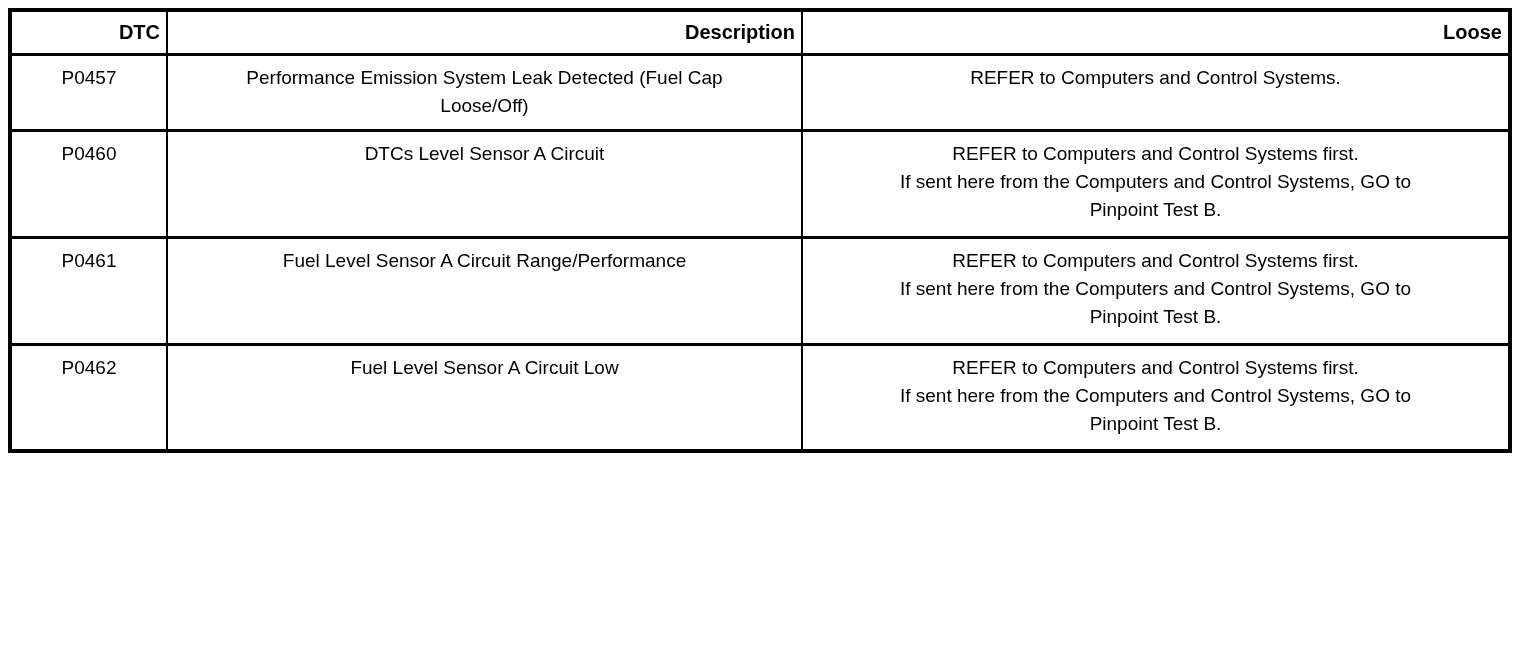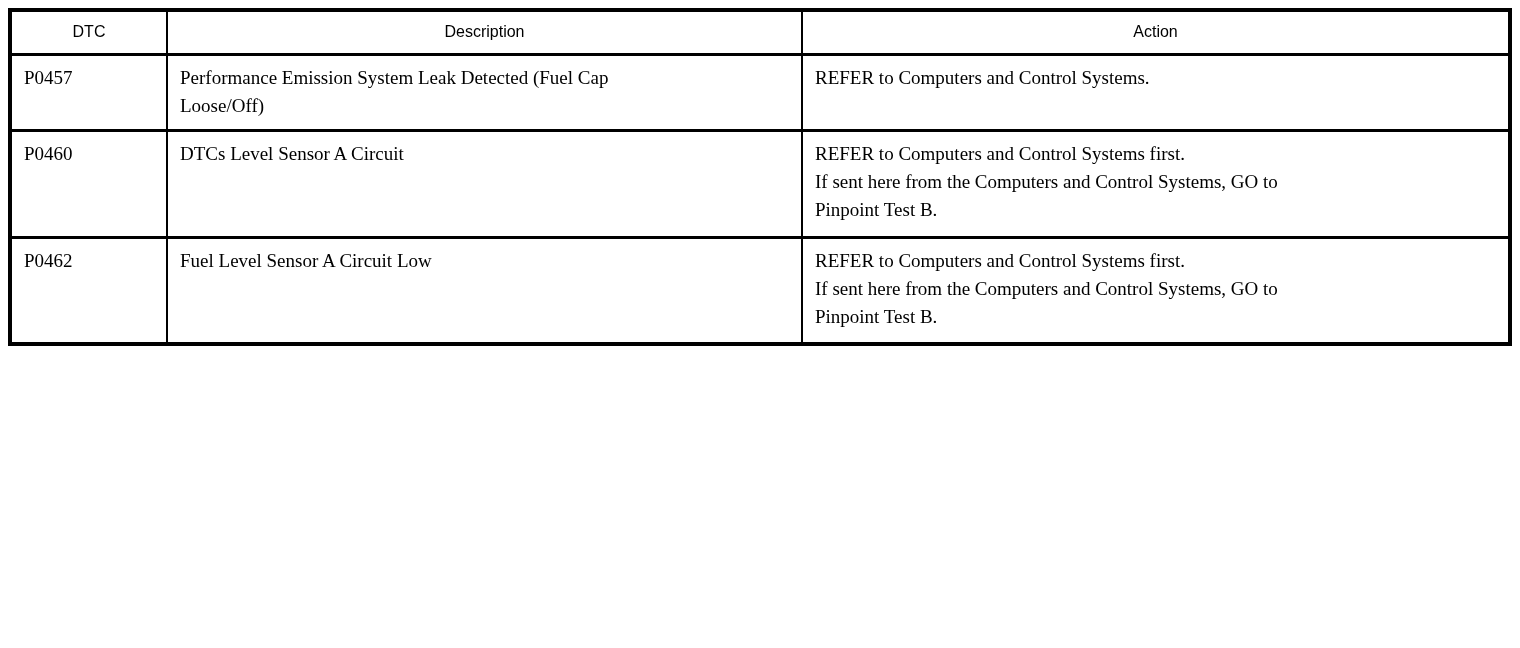--- a/index.html
+++ b/index.html
@@ -32,71 +32,78 @@
   }
   table.dtc-table th,
   table.dtc-table td {
     border-top-width: 3px;
     border-bottom-width: 3px;
   }
   col.col-dtc    { width: 157px; }
   col.col-desc   { width: 635px; }
   col.col-action { width: 708px; }
   th {
-    font-size: 16px;
-    font-weight: normal;
-    text-align: center;
+    font-size: 20px;
+    font-weight: bold;
+    text-align: right;
     vertical-align: middle;
     height: 44px;
     padding: 2px 6px;
   }
   td {
     font-size: 19px;
     line-height: 28px;
+    text-align: center;
     vertical-align: top;
     padding: 8px 12px 4px 12px;
     white-space: pre-line;
-    font-family: Liberation Serif, serif;
   }
   tr.row-h78  { height: 76px; }
   tr.row-h107 { height: 107px; }
   tr.row-h82  { height: 82px; }
 </style>
 </head>
 <body>
 
 <div class="page">
   <table class="dtc-table">
     <colgroup>
       <col class="col-dtc">
       <col class="col-desc">
       <col class="col-action">
     </colgroup>
     <thead>
       <tr>
         <th>DTC</th>
         <th>Description</th>
-        <th>Action</th>
+        <th>Loose</th>
       </tr>
     </thead>
     <tbody>
       <tr class="row-h78">
         <td>P0457</td>
         <td>Performance Emission System Leak Detected (Fuel Cap
 Loose/Off)</td>
         <td>REFER to Computers and Control Systems.</td>
       </tr>
       <tr class="row-h107">
         <td>P0460</td>
         <td>DTCs Level Sensor A Circuit</td>
         <td>REFER to Computers and Control Systems first.
 If sent here from the Computers and Control Systems, GO to
 Pinpoint Test B.</td>
       </tr>
       <tr class="row-h107">
+        <td>P0461</td>
+        <td>Fuel Level Sensor A Circuit Range/Performance</td>
+        <td>REFER to Computers and Control Systems first.
+If sent here from the Computers and Control Systems, GO to
+Pinpoint Test B.</td>
+      </tr>
+      <tr class="row-h107">
         <td>P0462</td>
         <td>Fuel Level Sensor A Circuit Low</td>
         <td>REFER to Computers and Control Systems first.
 If sent here from the Computers and Control Systems, GO to
 Pinpoint Test B.</td>
       </tr>
     </tbody>
   </table>
 </div>
 

